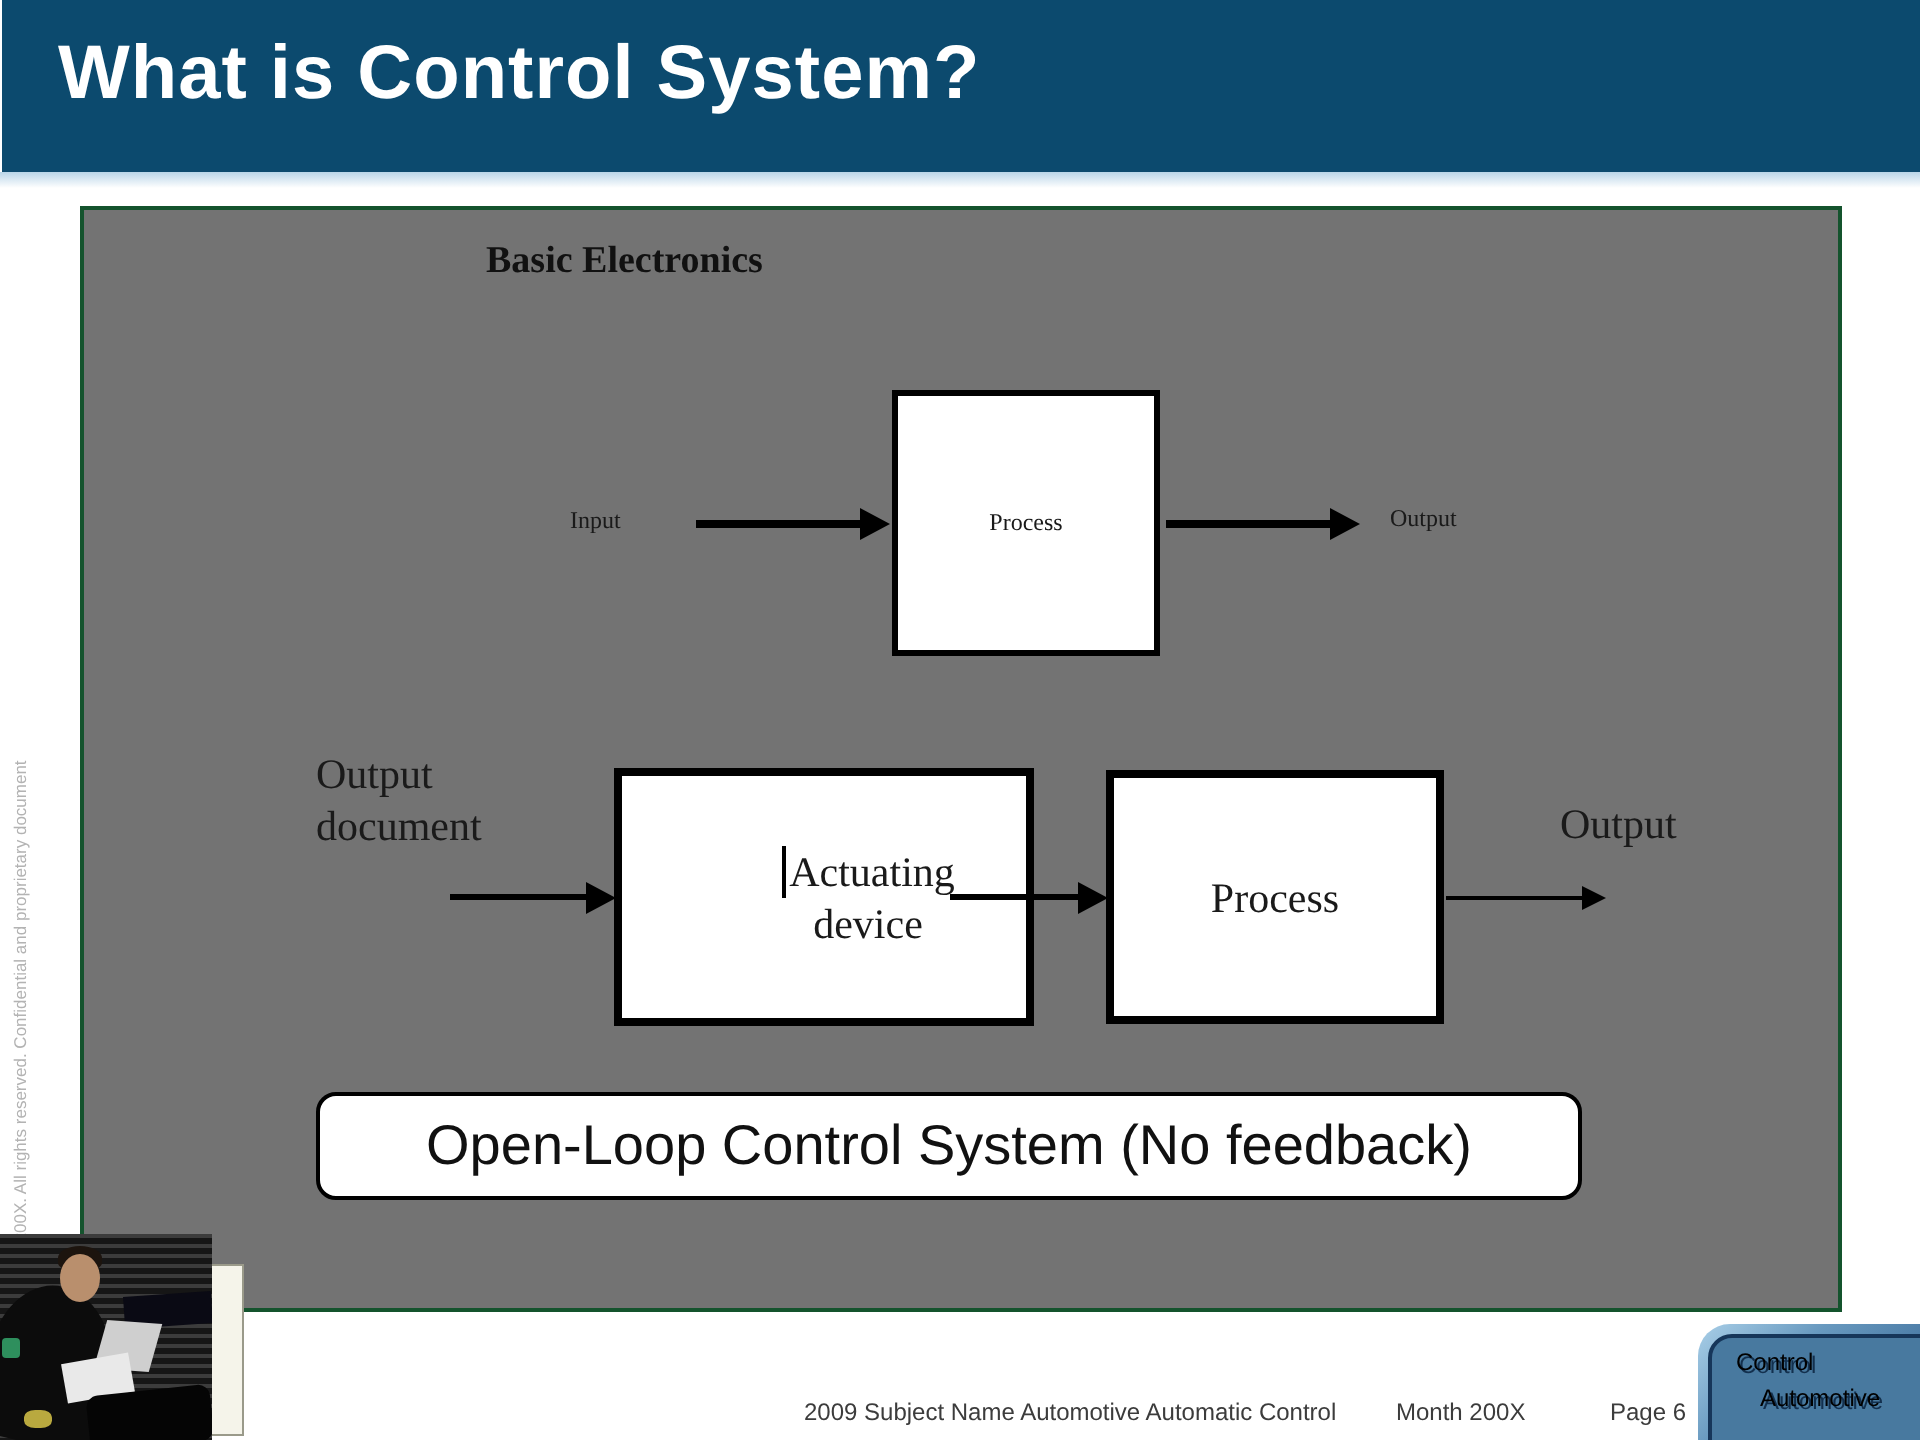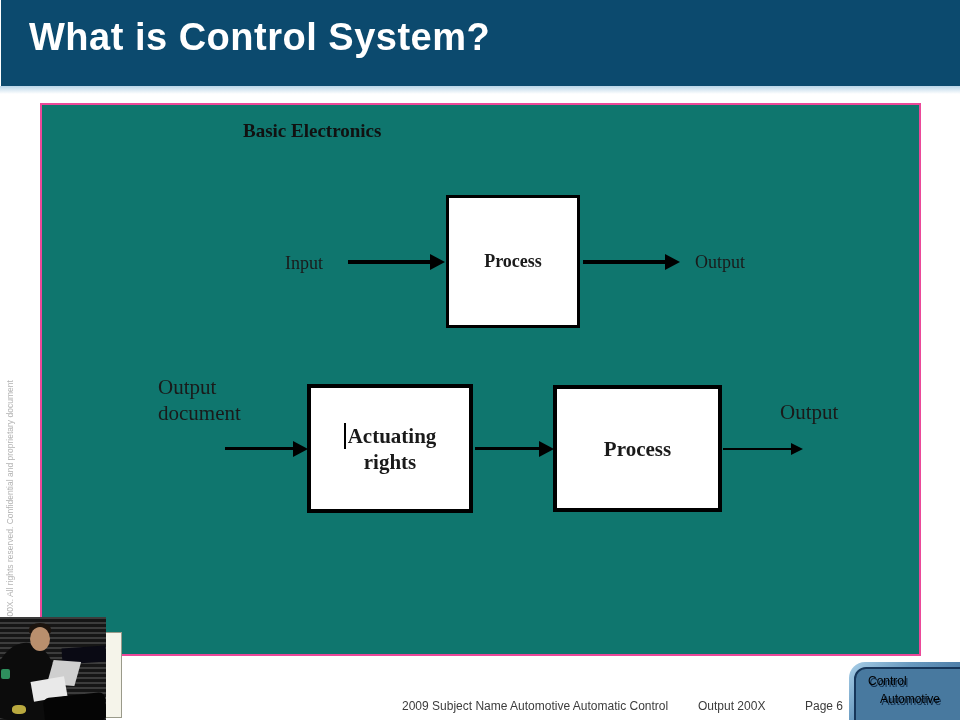--- a/index.html
+++ b/index.html
@@ -22,35 +22,34 @@
   }
   
   .vnote{
     position:absolute;left:-119px;top:499px;width:260px;height:12px;
     transform:rotate(-90deg);transform-origin:center;
     font-size:8.5px;color:#b3b3b3;white-space:nowrap;text-align:center;
   }
   
   .content{
     position:absolute;left:40px;top:103px;width:877px;height:549px;
-    border:2px solid #ec4899;background:#0f766e;
+    border:2px solid #14532d;background:#737373;
   }
   .serif{font-family:"Liberation Serif","DejaVu Serif",serif;color:#1a1a1a;}
-  .s18{font-size:18px;}
+  .s18{font-size:12px;}
   .s21{font-size:21px;line-height:26px;}
   .lbl{position:absolute;white-space:nowrap;}
   .bh{
     position:absolute;left:201px;top:15px;
     font-family:"Liberation Serif","DejaVu Serif",serif;
     font-weight:700;font-size:19px;color:#111;
   }
   .pbox{
     position:absolute;background:#fff;border:3px solid #000;
     display:flex;flex-direction:column;align-items:center;justify-content:center;
-    font-weight:bold;
   }
   .pbox.b4{border-width:4px;}
   
   .arrow{position:absolute;background:#000;}
   .arrow::after{
     content:"";position:absolute;left:100%;top:50%;transform:translateY(-50%);
     width:0;height:0;
     border-top:8px solid transparent;border-bottom:8px solid transparent;
     border-left:15px solid #000;
   }
@@ -131,54 +130,57 @@
 
   <div class="lbl serif s18" style="left:653px;top:147px;">Output</div>
 
   <div class="lbl serif s21" style="left:116px;top:269px;white-space:normal;">
     <div>Output</div>
     <div>document</div>
   </div>
 
   <div class="arrow" style="left:183px;top:342px;width:68px;height:3px;"></div>
 
-  <div class="pbox b4" style="left:265px;top:279px;width:158px;height:121px;">
+  <div class="pbox b4" style="left:265px;top:279px;width:158px;height:121px;padding-left:44px;">
     <div class="serif s21">
       <span class="cursor"></span><span>Actuating</span>
     </div>
-    <div class="serif s21">rights</div>
+    <div class="serif s21">device</div>
   </div>
 
   <div class="arrow" style="left:433px;top:342px;width:64px;height:3px;"></div>
 
   <div class="pbox b4" style="left:511px;top:280px;width:161px;height:119px;">
     <span class="serif s21">Process</span>
   </div>
 
   <div class="arrow thin" style="left:681px;top:343px;width:68px;height:2px;"></div>
 
   <div class="lbl serif s21" style="left:738px;top:294px;">Output</div>
 
+  <div class="caption">
+    <span>Open-Loop Control System (No feedback)</span>
+  </div>
 </div>
 
 <div class="photo-card"></div>
 <div class="photo">
   <div class="ph-shelf"></div>
   <div class="ph-body"></div>
   <div class="ph-hair"></div>
   <div class="ph-head"></div>
   <div class="ph-laptop"></div>
   <div class="ph-paper"></div>
   <div class="ph-gear"></div>
   <div class="ph-green"></div>
   <div class="ph-yellow"></div>
 </div>
 
 <div class="ftxt" style="left:402px;">2009 Subject Name  Automotive Automatic Control</div>
-<div class="ftxt" style="left:698px;">Output 200X</div>
+<div class="ftxt" style="left:698px;">Month 200X</div>
 <div class="ftxt" style="left:805px;">Page 6</div>
 
 <div class="logo">
   <div class="logo-inner">
     <span class="logo-t1">Control</span>
     <span class="logo-t2">Automotive</span>
   </div>
 </div>
 
 </body></html>

